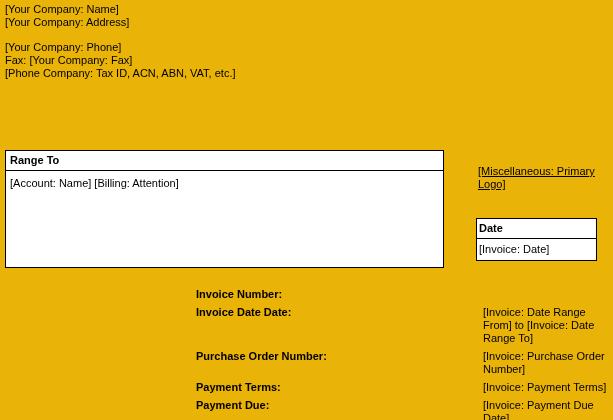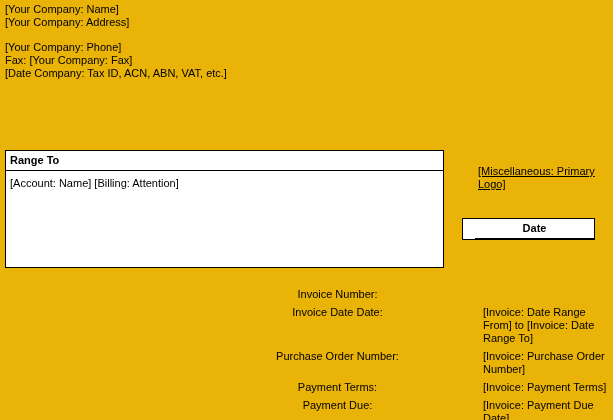--- a/index.html
+++ b/index.html
@@ -53,27 +53,26 @@
     left: 478px;
     top: 165px;
     width: 120px;
     line-height: 13px;
     text-decoration: underline;
   }
 
   
   .date-box {
     position: absolute;
-    left: 462px;
+    left: 476px;
     top: 218px;
     width: 119px;
     border: 1px solid #000000;
-    text-align: center;
+    text-align: left;
     background: #ffffff;
-    padding-left: 12px;
   }
   .date-header {
     font-weight: bold;
     padding: 3px 2px 4px 2px;
     border-bottom: 1px solid #000000;
   }
   .date-value {
     padding: 4px 2px 5px 2px;
   }
 
@@ -84,55 +83,56 @@
     top: 288px;
     width: 412px;
   }
   .detail-row {
     display: flex;
     align-items: flex-start;
     margin-bottom: 5px;
   }
   .detail-label {
     flex: 0 0 283px;
-    text-align: center;
-    font-weight: normal;
+    text-align: left;
+    font-weight: bold;
     line-height: 13px;
   }
   .detail-value {
     margin-left: 4px;
     width: 125px;
     line-height: 13px;
   }
 </style>
 </head>
 <body>
 
 <div class="page">
 
   <div class="company-block">
     <div>[Your Company: Name]</div>
     <div>[Your Company: Address]</div>
     <div class="gap"></div>
     <div>[Your Company: Phone]</div>
     <div>Fax: [Your Company: Fax]</div>
-    <div>[Date Company: Tax ID, ACN, ABN, VAT, etc.]</div>
+    <div>[Phone Company: Tax ID, ACN, ABN, VAT, etc.]</div>
   </div>
 
   <div class="bill-to-box">
     <div class="bill-to-header">Range To</div>
     <div class="bill-to-body">
       <div>[Account: Name] [Billing: Attention]</div>
     </div>
   </div>
 
   <div class="logo-placeholder">[Miscellaneous: Primary Logo]</div>
 
   <div class="date-box">
     <div class="date-header">Date</div>
+    <div class="date-value">[Invoice: Date]</div>
   </div>
 
   <div class="details">
     <div class="detail-row">
       <div class="detail-label">Invoice Number:</div>
     </div>
     <div class="detail-row">
       <div class="detail-label">Invoice Date Date:</div>
       <div class="detail-value">[Invoice: Date Range From] to [Invoice: Date Range To]</div>
     </div>

